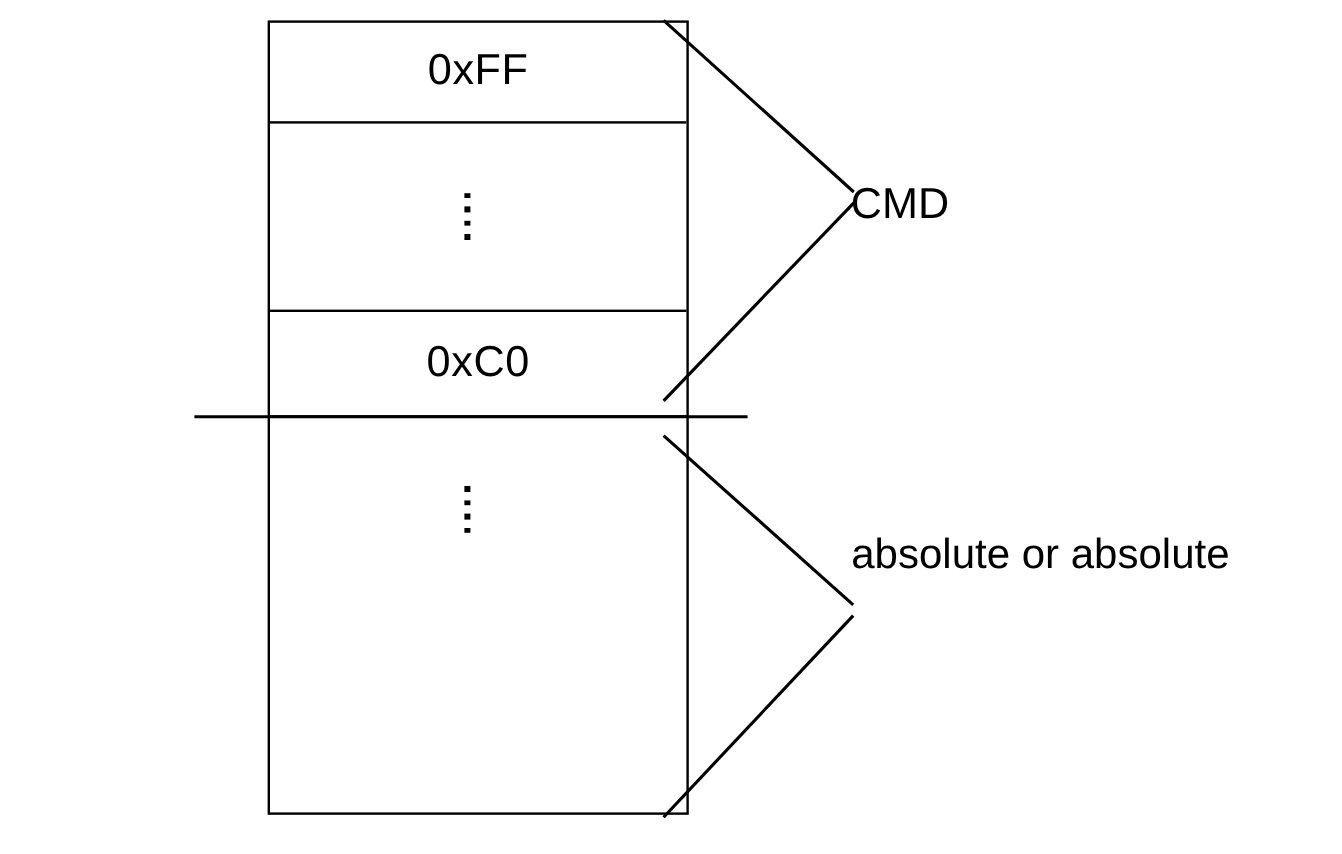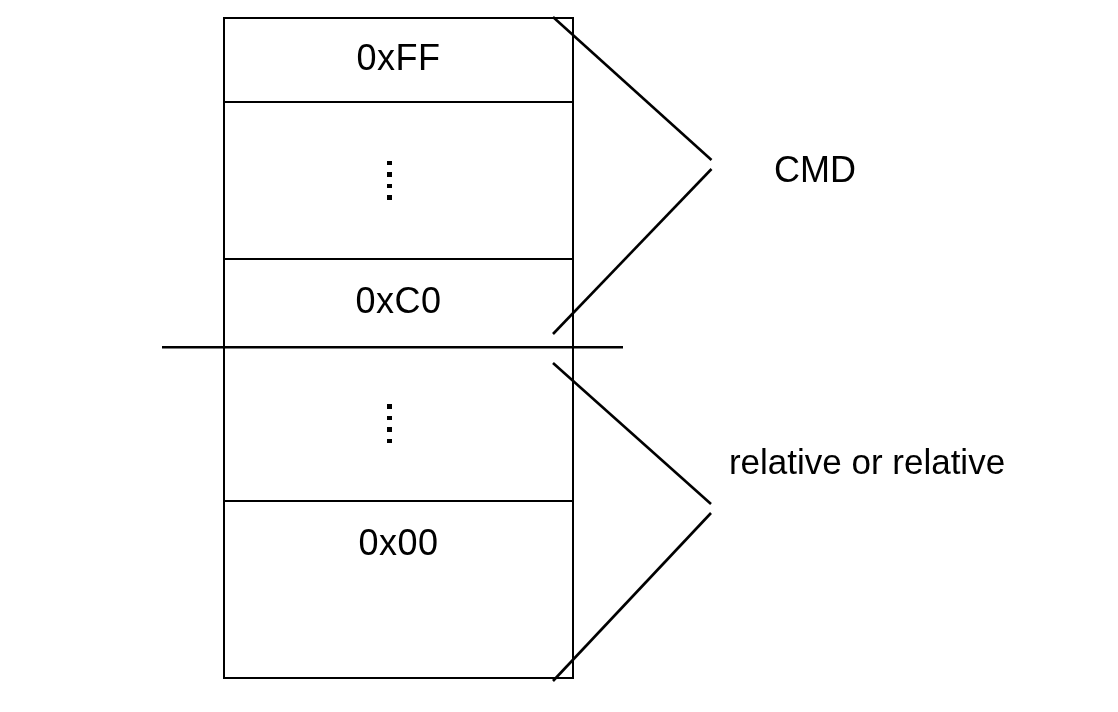--- a/index.html
+++ b/index.html
@@ -64,21 +64,21 @@
   
   svg.lines {
     position: absolute;
     left: 0; top: 0;
     width: 1118px;
     height: 712px;
   }
   
   .cmd-label {
     position: absolute;
-    left: 774px;
+    left: 709px;
     top: 151px;
     font-size: 36px;
     line-height: 37px;
     white-space: nowrap;
   }
   .stim-label {
     position: absolute;
     left: 705px;
     top: 439px;
     width: 324px;
@@ -109,35 +109,32 @@
       <span class="cell-label">0xC0</span>
     </div>
     <div class="mem-row row-ellipsis r5">
       <span class="dots">
         <span class="dot"></span>
         <span class="dot"></span>
         <span class="dot"></span>
         <span class="dot"></span>
       </span>
     </div>
-    <div class="mem-row row-value r6">
-      <span class="cell-label">0x00</span>
-    </div>
   </div>
 
   <svg class="lines" viewBox="0 0 1118 712" xmlns="http://www.w3.org/2000/svg">
 
     <line x1="162" y1="347.3" x2="623" y2="347.3" stroke="#000000" stroke-width="2.6"></line>
 
     <line x1="553" y1="17" x2="711.5" y2="160" stroke="#000000" stroke-width="2.6"></line>
     <line x1="711.5" y1="169" x2="553" y2="334" stroke="#000000" stroke-width="2.6"></line>
 
     <line x1="553" y1="363" x2="711" y2="504" stroke="#000000" stroke-width="2.6"></line>
     <line x1="711" y1="513" x2="553" y2="681" stroke="#000000" stroke-width="2.6"></line>
   </svg>
 
   <div class="cmd-label">CMD</div>
 
   <div class="stim-label">
-    <span>relative or relative</span>
+    <span>absolute or absolute</span>
   </div>
 
 </div>
 
 </body></html>

